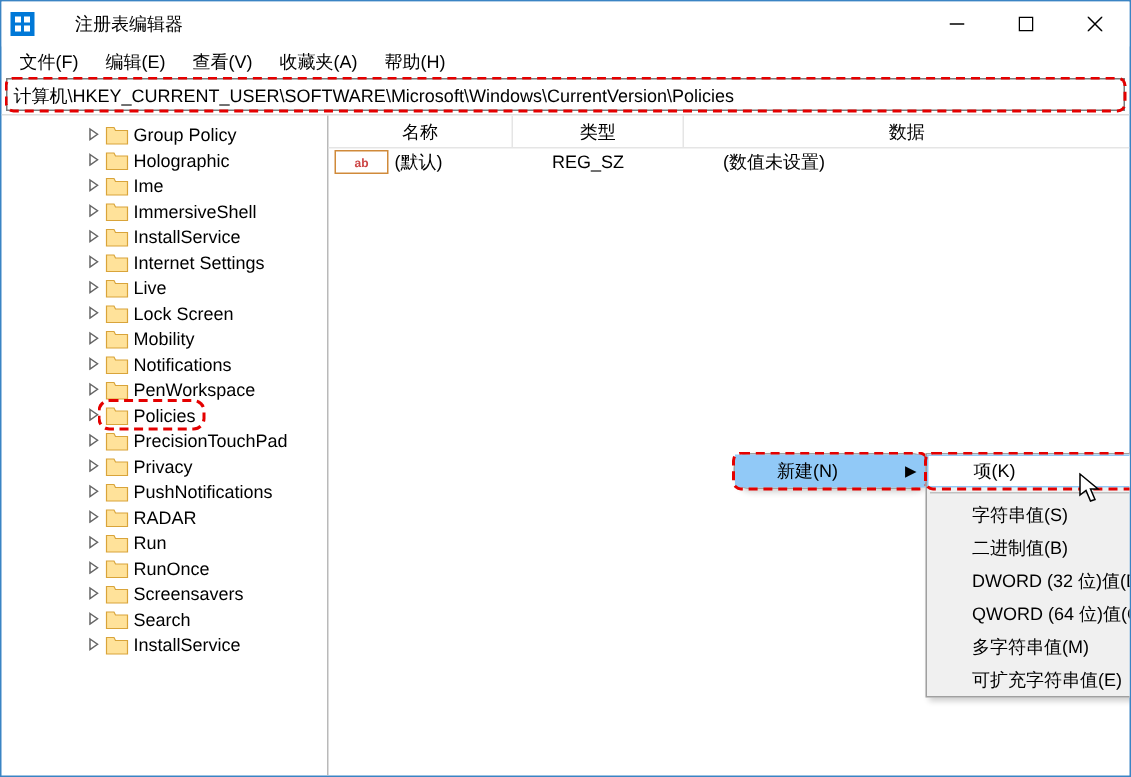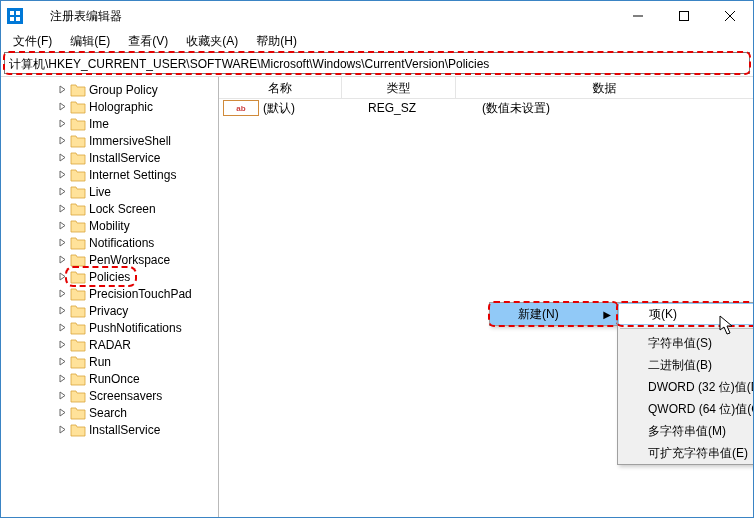--- a/index.html
+++ b/index.html
@@ -35,21 +35,21 @@
 .list-header { height: 22px; display: flex; border-bottom: 1px solid #e5e5e5; }
 .col { padding: 3px 6px; color: #000; border-right: 1px solid #e5e5e5; text-align: center; }
 .col-name { width: 123px; }
 .col-type { width: 114px; font-family: Liberation Serif, serif; }
 .col-data { flex: 1; border-right: none; }
 .list-row { display: flex; height: 18px; align-items: center; }
 .val-icon { width: 36px; height: 16px; margin: 0 4px; display: inline-flex; align-items: center; justify-content: center; border: 1px solid #d08a3a; background: #fff; }
 .val-icon span { font-size: 8px; font-weight: bold; color: #c44; }
 
 .context-menu { position: absolute; background: #f0f0f0; border: 1px solid #a0a0a0; box-shadow: 2px 2px 4px rgba(0,0,0,0.2); }
-.cm1 { left: 270px; top: 225px; width: 129px; }
+.cm1 { left: 270px; top: 225px; width: 129px; border-radius: 10px; }
 .cm-item { height: 22px; display: flex; align-items: center; padding: 0 20px 0 28px; position: relative; }
 .cm-item.sel { background: #91c9f7; }
 .cm-arrow { position: absolute; right: 6px; font-size: 10px; }
 .cm-highlight { position: absolute; inset: -2px; border: 2px dashed #e40000; border-radius: 6px; pointer-events: none; }
 
 .cm2 { left: 398px; top: 225px; width: 198px; }
 .cm2 .cm-item { padding-left: 30px; }
 .cm-sep { height: 1px; background: #c0c0c0; margin: 3px 2px; }
 .cm-item.hover { background: #fff; border: 1px solid #91c9f7; height: 22px; }
 .cm-item-highlight { position: absolute; border: 2px dashed #e40000; border-radius: 6px; pointer-events: none; left: -2px; right: -2px; top: -2px; height: 26px; }

